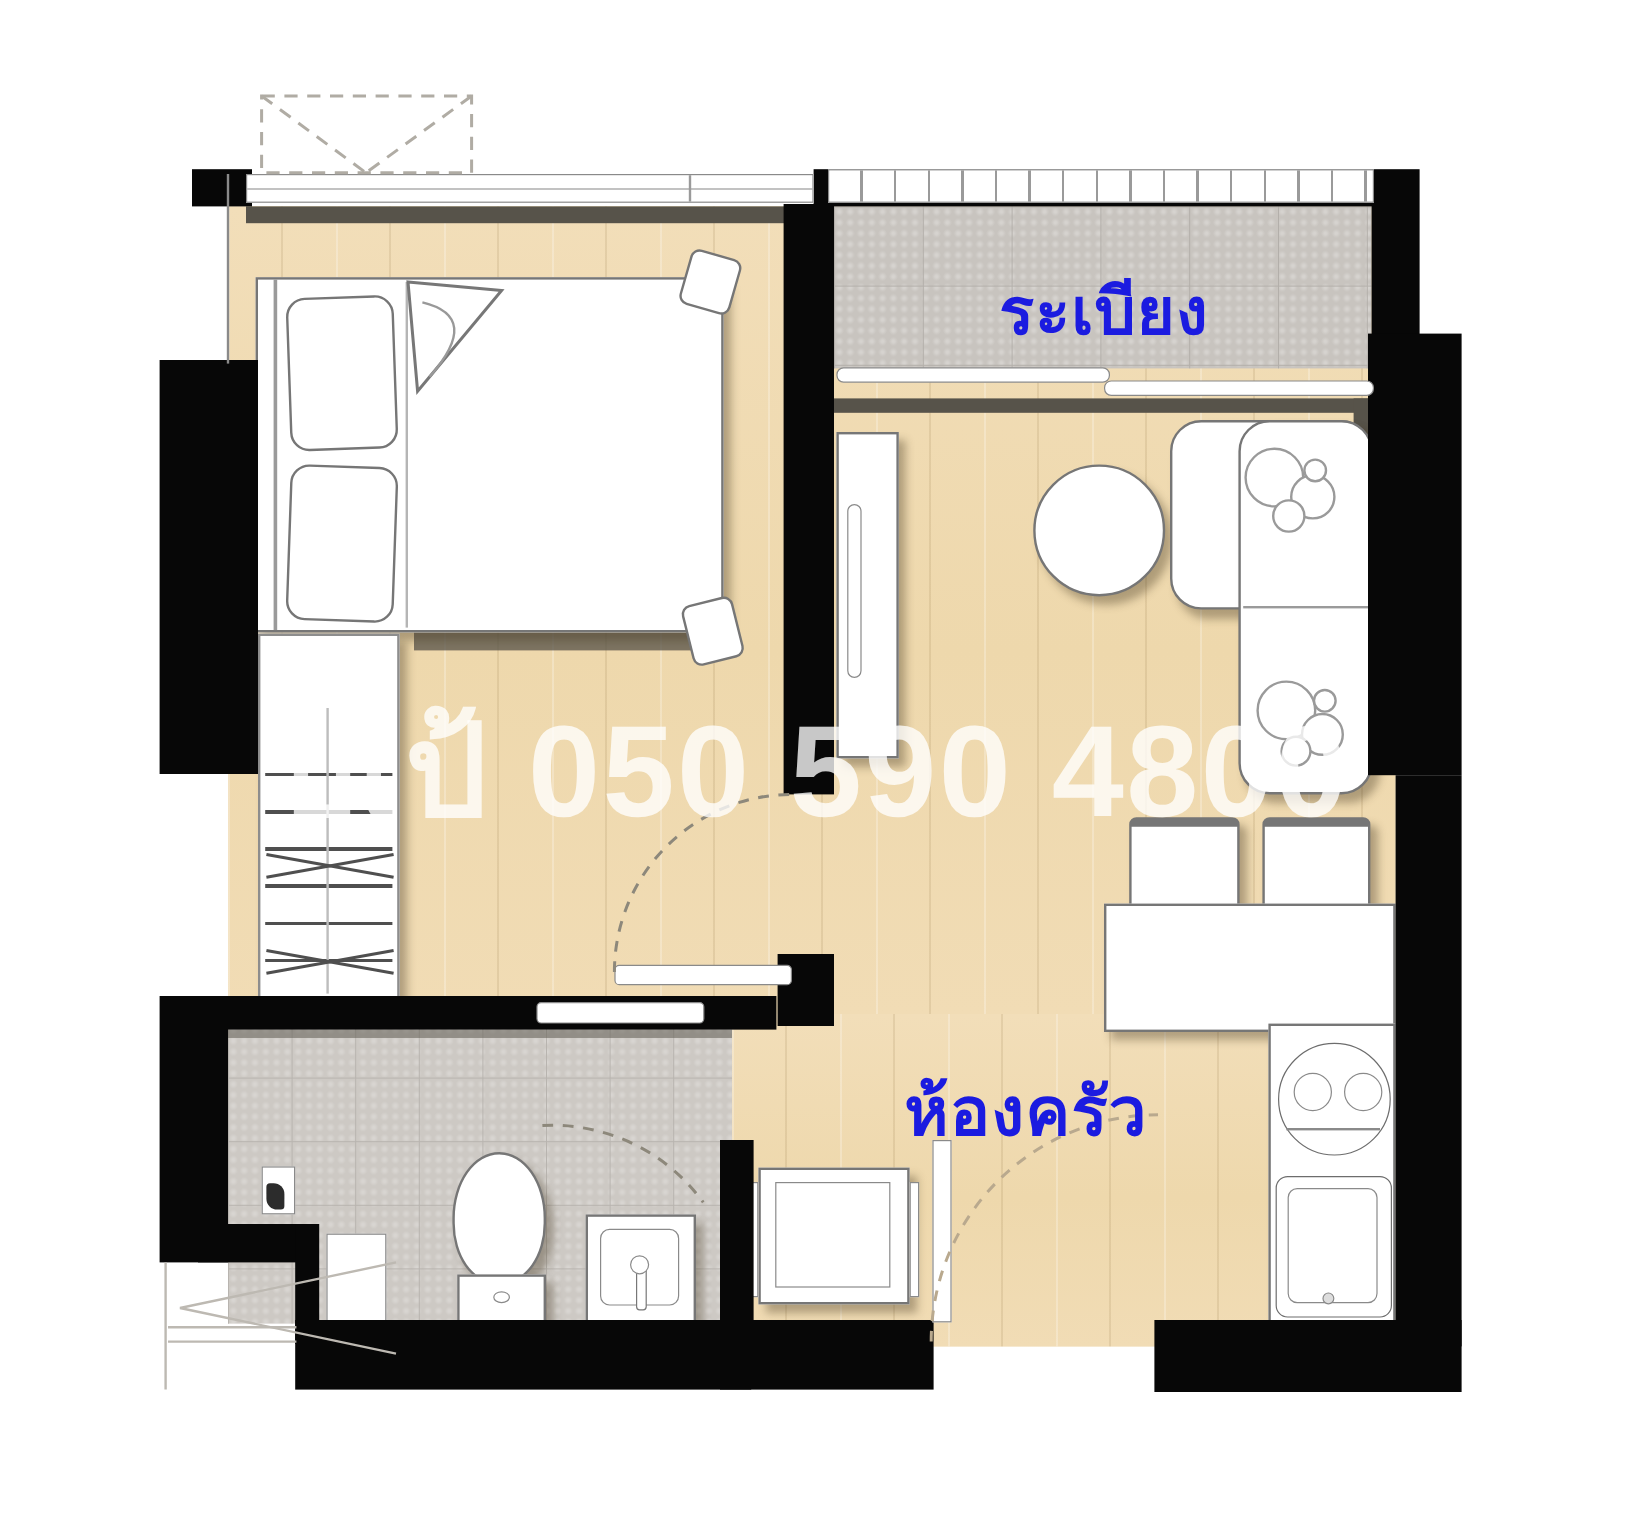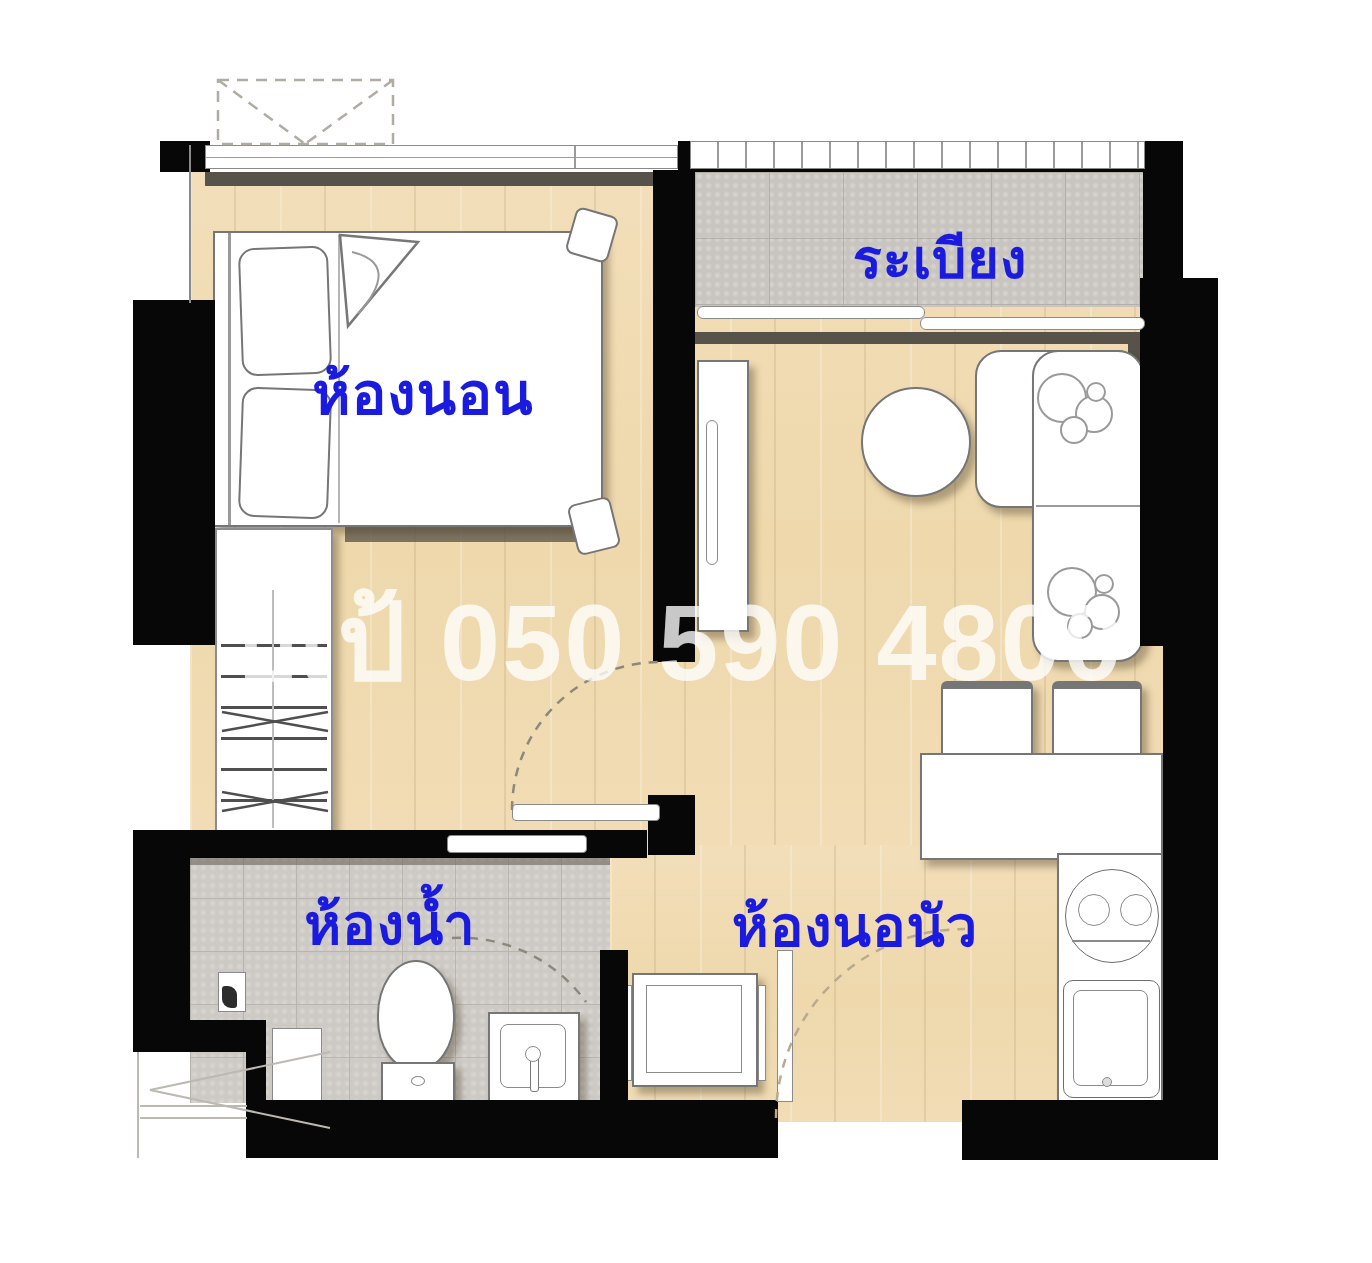--- a/index.html
+++ b/index.html
@@ -175,20 +175,18 @@
     </g>
 
     <g stroke="#bdb9b2" stroke-width="2" fill="none">
       <polyline points="330,1052 150,1090 330,1128"></polyline>
       <line x1="140" y1="1106" x2="247" y2="1106"></line>
       <line x1="140" y1="1118" x2="247" y2="1118"></line>
       <line x1="138" y1="1052" x2="138" y2="1158"></line>
     </g>
   </svg>
 
-  <div class="room-label" style="left:695px;top:216px;width:450px;font-size:54px;padding-left:20px;">ระเบียง</div>
-  <div class="room-label" style="left:213px;top:347px;width:420px;font-size:58px;">ห้องนอน</div>
-  <div class="room-label" style="left:190px;top:880px;width:400px;font-size:56px;">ห้องน้ำ</div>
-  <div class="room-label" style="left:620px;top:882px;width:470px;font-size:56px;">ห้องนอนัว</div>
+  <div class="room-label" style="left:695px;top:216px;width:450px;font-size:54px;">ระเบียง</div>
+  <div class="room-label" style="left:620px;top:882px;width:470px;font-size:56px;">ห้องครัว</div>
 
   <div id="watermark">ปเป้ 050 590 4800</div>
 
 </div>
 
 </body></html>

